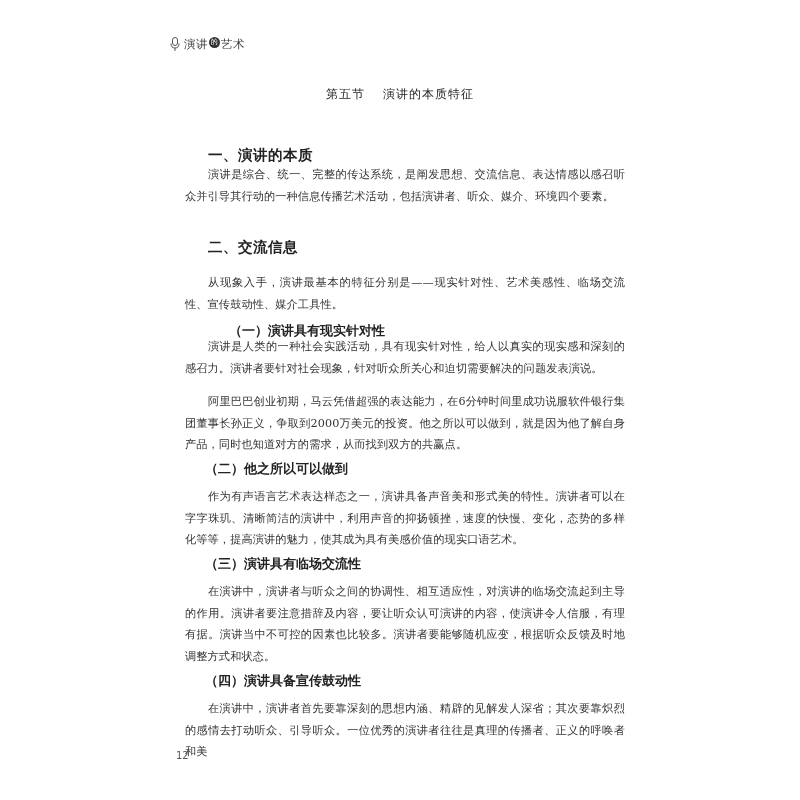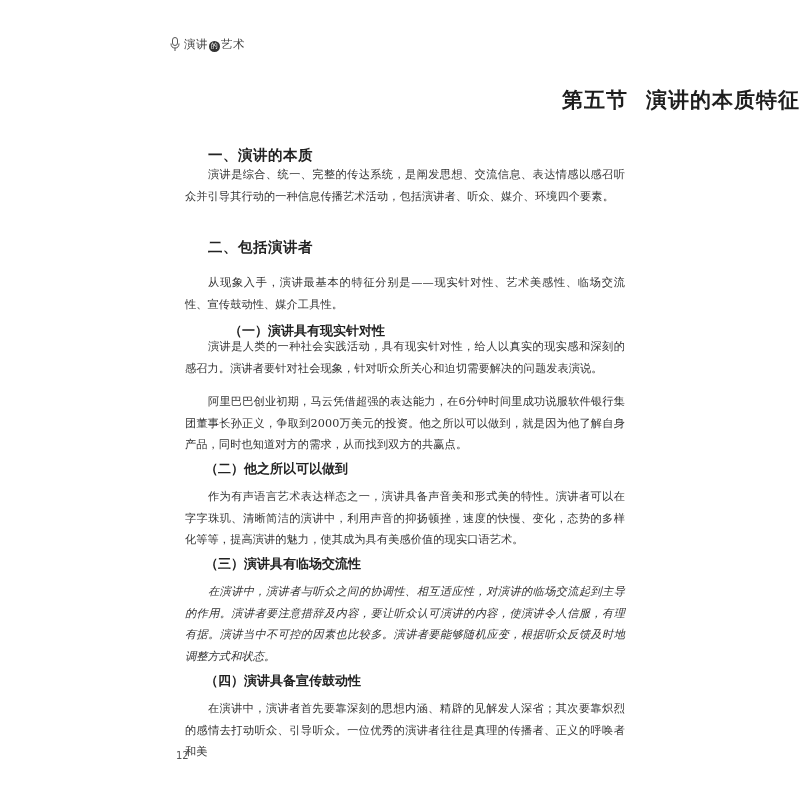--- a/index.html
+++ b/index.html
@@ -1,32 +1,32 @@
 <!DOCTYPE html>
 <html><head>
 <meta charset="utf-8">
 <style>
   html, body { margin:0; padding:0; }
   body {
     width:800px; height:800px; background:#ffffff; position:relative; overflow:hidden;
     font-family: "DejaVu Serif", "Liberation Serif", serif; color:#2a2a2a;
   }
   .running-head {
-    position:absolute; left:170px; top:37px; display:flex; align-items:flex-end;
+    position:absolute; left:170px; top:37px; display:flex; align-items:flex-start;
     font-size:11.5px; color:#3a3a3a; letter-spacing:0.5px;
   }
   .mic-icon { width:10px; height:15px; margin-right:4px; }
   .de-badge {
     display:inline-block; width:11px; height:11px; border-radius:50%; background:#333;
     color:#fff; font-size:7px; line-height:11px; text-align:center; margin:0 1px;
     font-family:"DejaVu Sans", sans-serif;
   }
   .chapter-title {
-    position:absolute; left:0; right:0; top:86px; text-align:right;
-    font-size:21px; font-weight:bold; color:#1e1e1e; letter-spacing:1px;
+    position:absolute; left:0; right:0; top:86px; text-align:center;
+    font-size:12px; font-weight:normal; color:#1e1e1e; letter-spacing:1px;
   }
   .chapter-title .gap { display:inline-block; width:18px; }
   .h2 {
     position:absolute; left:208px; font-family:Liberation Serif, serif;
     font-size:14.5px; font-weight:bold; color:#222; letter-spacing:0.5px;
   }
   .h3 {
     position:absolute; left:205px; font-family:"DejaVu Sans","Liberation Sans",sans-serif;
     font-size:13px; font-weight:bold; color:#222;
   }
@@ -53,29 +53,29 @@
   <span>艺术</span>
 </div>
 
 <div class="chapter-title">
   <span>第五节</span><span class="gap"></span><span>演讲的本质特征</span>
 </div>
 
 <div class="h2" style="top:146px;">一、演讲的本质</div>
 <div class="para" style="top:164px;">演讲是综合、统一、完整的传达系统，是阐发思想、交流信息、表达情感以感召听众并引导其行动的一种信息传播艺术活动，包括演讲者、听众、媒介、环境四个要素。</div>
 
-<div class="h2" style="top:238px;">二、包括演讲者</div>
+<div class="h2" style="top:238px;">二、交流信息</div>
 <div class="para" style="top:272px;">从现象入手，演讲最基本的特征分别是——现实针对性、艺术美感性、临场交流性、宣传鼓动性、媒介工具性。</div>
 
 <div class="h3" style="top:322px;margin-left:24px;">（一）演讲具有现实针对性</div>
 <div class="para" style="top:336px;">演讲是人类的一种社会实践活动，具有现实针对性，给人以真实的现实感和深刻的感召力。演讲者要针对社会现象，针对听众所关心和迫切需要解决的问题发表演说。</div>
 <div class="para" style="top:391px;">阿里巴巴创业初期，马云凭借超强的表达能力，在6分钟时间里成功说服软件银行集团董事长孙正义，争取到2000万美元的投资。他之所以可以做到，就是因为他了解自身产品，同时也知道对方的需求，从而找到双方的共赢点。</div>
 
 <div class="h3" style="top:460px;">（二）他之所以可以做到</div>
 <div class="para" style="top:486px;">作为有声语言艺术表达样态之一，演讲具备声音美和形式美的特性。演讲者可以在字字珠玑、清晰简洁的演讲中，利用声音的抑扬顿挫，速度的快慢、变化，态势的多样化等等，提高演讲的魅力，使其成为具有美感价值的现实口语艺术。</div>
 
 <div class="h3" style="top:555px;">（三）演讲具有临场交流性</div>
-<div class="para" style="top:581px;font-style:italic;">在演讲中，演讲者与听众之间的协调性、相互适应性，对演讲的临场交流起到主导的作用。演讲者要注意措辞及内容，要让听众认可演讲的内容，使演讲令人信服，有理有据。演讲当中不可控的因素也比较多。演讲者要能够随机应变，根据听众反馈及时地调整方式和状态。</div>
+<div class="para" style="top:581px;">在演讲中，演讲者与听众之间的协调性、相互适应性，对演讲的临场交流起到主导的作用。演讲者要注意措辞及内容，要让听众认可演讲的内容，使演讲令人信服，有理有据。演讲当中不可控的因素也比较多。演讲者要能够随机应变，根据听众反馈及时地调整方式和状态。</div>
 
 <div class="h3" style="top:672px;">（四）演讲具备宣传鼓动性</div>
 <div class="para" style="top:698px;">在演讲中，演讲者首先要靠深刻的思想内涵、精辟的见解发人深省；其次要靠炽烈的感情去打动听众、引导听众。一位优秀的演讲者往往是真理的传播者、正义的呼唤者和美</div>
 
 <div class="folio">12</div>
 
 </body></html>

